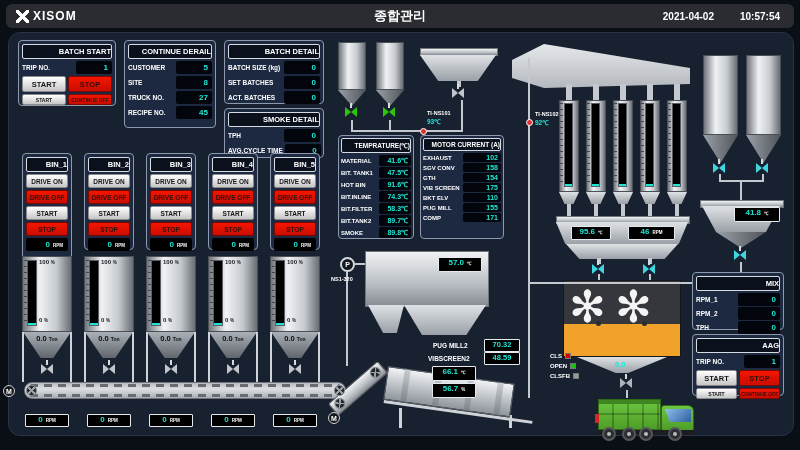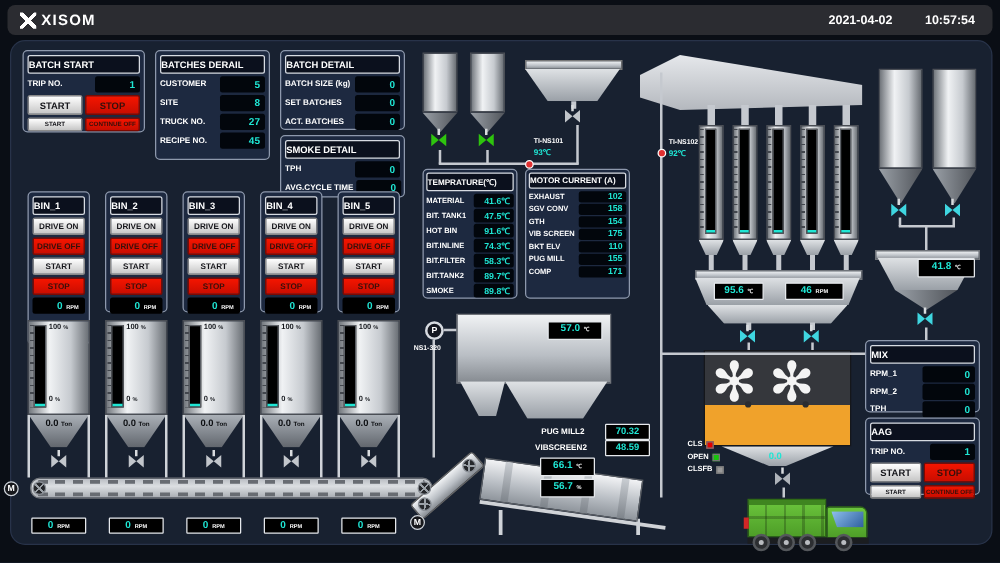--- a/index.html
+++ b/index.html
@@ -9,21 +9,21 @@
   #topbar{position:absolute;left:6px;top:4px;width:788px;height:24px;background:#2b2c31;border-radius:6px;display:flex;align-items:center}
   .logo{display:flex;align-items:center;gap:4px;margin-left:10px;z-index:2}
   .logo-x{width:13px;height:13px;background:linear-gradient(45deg,transparent 42%,#fff 42% 58%,transparent 58%),linear-gradient(135deg,transparent 42%,#fff 42% 58%,transparent 58%)}
   .logo-text{color:#fff;font-weight:bold;font-size:12px;letter-spacing:1px}
   #title{position:absolute;left:0;right:0;text-align:center;color:#fff;font-weight:bold;font-size:13px}
   #datetime{margin-left:auto;display:flex;gap:26px;margin-right:14px;color:#fff;font-weight:bold;font-size:10px;z-index:2}
   
   #board{position:absolute;left:8px;top:32px;width:784px;height:402px;background:#182130;border-radius:12px;border:1px solid #283349}
   
   .panel{position:absolute;background:#1d2940;border:1px solid #8e99ad;border-radius:4px;padding:3px;box-sizing:border-box}
-  .phead{background:#0b101d;border:1px solid #d7dbe2;border-radius:2px;color:#fff;font-weight:bold;font-size:7.5px;text-align:left;padding:2px 0;margin-bottom:2px}
+  .phead{background:#0b101d;border:1px solid #d7dbe2;border-radius:2px;color:#fff;font-weight:bold;font-size:7.5px;text-align:right;padding:2px 0;margin-bottom:2px}
   .prow{display:flex;justify-content:space-between;align-items:center;margin:2px 0;gap:2px}
   .plabel{color:#fff;font-size:6.5px;font-weight:bold;white-space:nowrap}
   .vbox{background:#02060c;border-radius:2px;color:#1fe6d4;font-weight:bold;font-size:8px;text-align:right;padding:2px 4px;box-sizing:border-box;min-width:36px}
   .btnrow{display:flex;gap:2px;margin:2px 0}
   .btn{flex:1;display:flex;align-items:center;justify-content:center;font-weight:bold;border-radius:2px;cursor:pointer;white-space:nowrap}
   .btn.light{background:linear-gradient(180deg,#ffffff,#c6c6c6);border:1px solid #8a8a8a;color:#15151a}
   .btn.red{background:linear-gradient(180deg,#f51500,#c90d00);border:1px solid #7e0900;color:#36100b}
   .h15{height:14px;font-size:7.5px}
   .h12{height:12px;font-size:6.5px;margin:2px 0}
   .h9{height:9px;font-size:5px}
@@ -68,20 +68,21 @@
   .wheel::after{content:"";position:absolute;left:3px;top:3px;width:4px;height:4px;border-radius:50%;background:#b9bcc0}
 </style>
 </head>
 <body>
 
 <div id="topbar">
   <div class="logo">
     <span class="logo-x"></span>
     <span class="logo-text">XISOM</span>
   </div>
+  <div id="title">종합관리</div>
   <div id="datetime">
     <span>2021-04-02</span>
     <span>10:57:54</span>
   </div>
 </div>
 
 <div id="board"></div>
 
 <div class="panel" style="left:18px;top:40px;width:98px;height:66px">
   <div class="phead">BATCH START</div>
@@ -93,21 +94,21 @@
     <div class="btn light h15">START</div>
     <div class="btn red h15">STOP</div>
   </div>
   <div class="btnrow">
     <div class="btn light h9">START</div>
     <div class="btn red h9">CONTINUE OFF</div>
   </div>
 </div>
 
 <div class="panel" style="left:124px;top:40px;width:92px;height:88px">
-  <div class="phead">BATCHES DERAIL</div>
+  <div class="phead">CONTINUE DERAIL</div>
   <div class="prow">
       <span class="plabel">CUSTOMER</span>
       <span class="vbox">5</span>
     </div>
   <div class="prow">
       <span class="plabel">SITE</span>
       <span class="vbox">8</span>
     </div>
   <div class="prow">
       <span class="plabel">TRUCK NO.</span>

